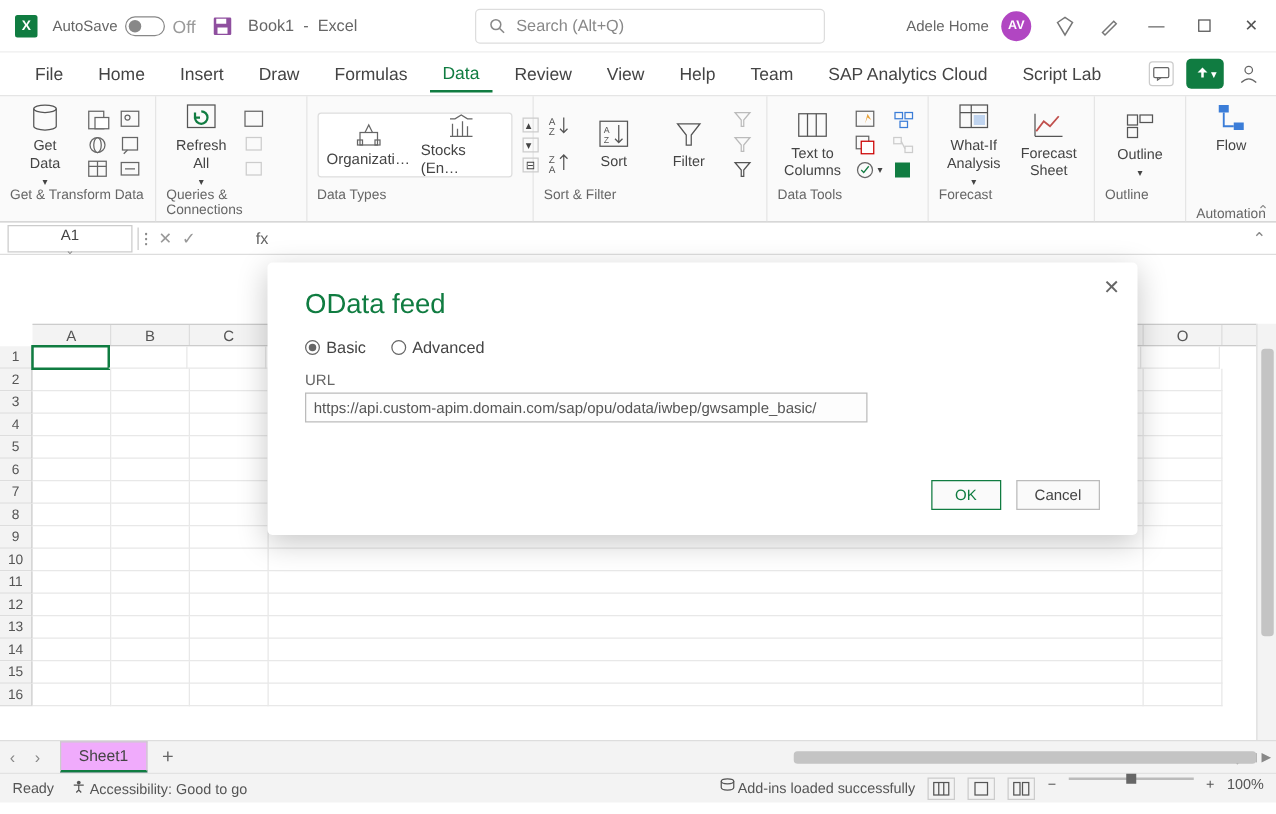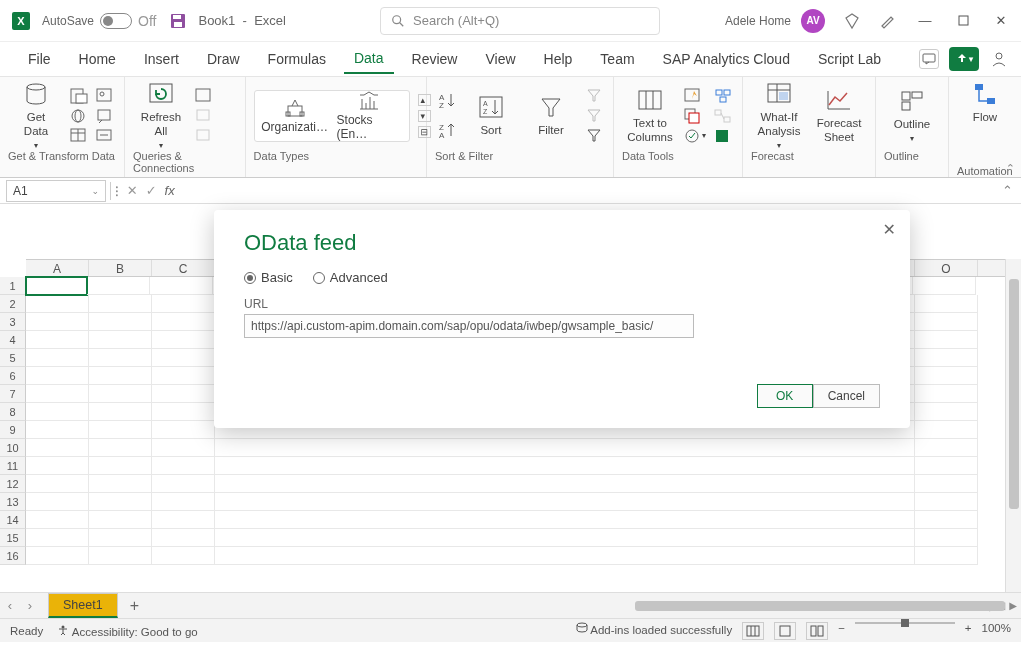--- a/index.html
+++ b/index.html
@@ -35,42 +35,42 @@
   .big-btn { display:flex; flex-direction:column; align-items:center; justify-content:center; width:56px; font-size:11.5px; text-align:center; gap:2px; line-height:1.2;}
   .big-btn .ic { width:28px; height:28px; }
   .small-col { display:flex; flex-direction:column; gap:4px; padding:2px;}
   .small-ic { width:18px; height:16px; }
   .dt-box { background:#fff; border:1px solid #ddd; border-radius:3px; display:flex; align-items:center; gap:10px; padding:6px 8px; font-size:12px; height:52px;}
   .dt-item { display:flex; flex-direction:column; align-items:center; gap:2px; width:64px;}
   .collapse-rib { position:absolute; right:6px; bottom:2px; font-size:11px; color:#888;}
   
   
   .fbar { height:26px; display:flex; align-items:center; border-bottom:1px solid #ddd; background:#fff;}
-  .namebox { width:100px; height:22px; border:1px solid #ccc; margin-left:6px; display:flex; align-items:center; padding:0 6px; font-size:12px; justify-content:space-between;}
+  .namebox { width:100px; height:22px; border:1px solid #ccc; margin-left:6px; display:flex; align-items:center; padding:0 6px; font-size:12px; justify-content:space-between;flex-direction:column;}
   .fbar-icons { display:flex; gap:8px; margin:0 8px; color:#999;}
-  .fx { font-style:italic; color:#666;}
+  .fx { color:#666;margin-left:40px;}
   .fbar-expand { margin-left:auto; margin-right:8px; color:#888;}
   
   
   .grid-area { position:relative; height:388px; overflow:hidden; background:#fff;}
   .col-headers { position:absolute; top:55px; left:26px; right:16px; height:18px; display:flex; background:#f3f3f3; border-bottom:1px solid #ccc; border-top:1px solid #ccc;}
   .col-h { width:63px; text-align:center; font-size:12px; color:#555; border-right:1px solid #ddd; line-height:18px;}
   .row-headers { position:absolute; top:73px; left:0; width:26px;}
   .row-h { height:18px; background:#f3f3f3; border-right:1px solid #ccc; border-bottom:1px solid #ddd; text-align:center; font-size:11px; color:#555; line-height:18px;}
   .cells { position:absolute; top:73px; left:26px; right:16px;}
   .cell-row { display:flex; height:18px;}
   .cell { width:63px; border-right:1px solid #e8e8e8; border-bottom:1px solid #e8e8e8;}
   .sel-cell { border:2px solid #107c41 !important; margin:-1px;}
   .scroll-v { position:absolute; right:0; top:55px; bottom:0; width:16px; background:#f3f3f3; border-left:1px solid #ddd;}
   .scroll-thumb-v { position:absolute; top:20px; width:10px; left:3px; height:230px; background:#c4c4c4; border-radius:3px;}
   
   
   .sheet-tabs { height:26px; display:flex; align-items:center; border-top:1px solid #ddd; background:#f3f3f3; position:relative;}
   .nav-arrow { width:20px; text-align:center; color:#888;}
-  .sheet-tab { padding:4px 14px; background:#eab308; border:1px solid #ccc; border-bottom:2px solid #107c41; font-size:12.5px; margin-left:8px;}
+  .sheet-tab { padding:4px 14px; background:#f0abfc; border:1px solid #ccc; border-bottom:2px solid #107c41; font-size:12.5px; margin-left:8px;}
   .add-sheet { margin-left:12px; font-size:16px; color:#666;}
   .hscroll { position:absolute; right:16px; width:370px; height:12px; display:flex; align-items:center;}
   .hscroll-track { flex:1; height:10px; background:#c4c4c4; border-radius:3px;}
   
   
   .statusbar { height:24px; background:#f3f3f3; border-top:1px solid #ddd; display:flex; align-items:center; padding:0 10px; font-size:11.5px; color:#555; gap:14px;}
   .status-right { margin-left:auto; display:flex; gap:10px;}
   .view-btn { width:22px; height:18px; border:1px solid #ccc; display:flex; align-items:center; justify-content:center;}
   .zoom-slider { width:100px; height:2px; background:#bbb; position:relative;}
   .zoom-knob { position:absolute; left:46px; top:-3px; width:8px; height:8px; background:#666;}
@@ -78,21 +78,21 @@
   
   .dialog-overlay { position:absolute; left:0; top:0; width:100%; height:100%; }
   .dialog { position:absolute; left:214px; top:210px; width:696px; height:218px; background:#fff; border-radius:4px; box-shadow:0 6px 24px rgba(0,0,0,0.22); padding:20px 30px;}
   .dialog-close { position:absolute; right:14px; top:10px; font-size:16px; color:#666; cursor:pointer;}
   .dialog-title { font-size:22px; color:#107c41; font-weight:400; margin-bottom:14px;}
   .radio-row { display:flex; gap:20px; margin-bottom:12px; font-size:13px; align-items:center;}
   .radio { width:12px; height:12px; border:1px solid #666; border-radius:50%; display:inline-flex; align-items:center; justify-content:center;}
   .radio.checked::after { content:""; width:6px; height:6px; background:#666; border-radius:50%;}
   .url-label { font-size:12px; color:#666; margin-bottom:3px;}
   .url-input { width:450px; height:24px; border:1px solid #bbb; padding:0 6px; font-size:12px; color:#555; background:#fdfdfd;}
-  .dialog-btns { position:absolute; right:30px; bottom:20px; display:flex; }
+  .dialog-btns { position:absolute; right:30px; bottom:20px; display:flex; gap:12px;}
   .btn { min-width:56px; height:24px; border:1px solid #bbb; background:#fafafa; font-size:12px; padding:0 14px; display:flex; align-items:center; justify-content:center; cursor:pointer;}
   .btn.primary { border:1px solid #107c41; color:#107c41;}
   
   svg { display:block; }
 </style>
 </head>
 <body>
 
 <div class="titlebar">
   <div class="app-icon">X</div>

